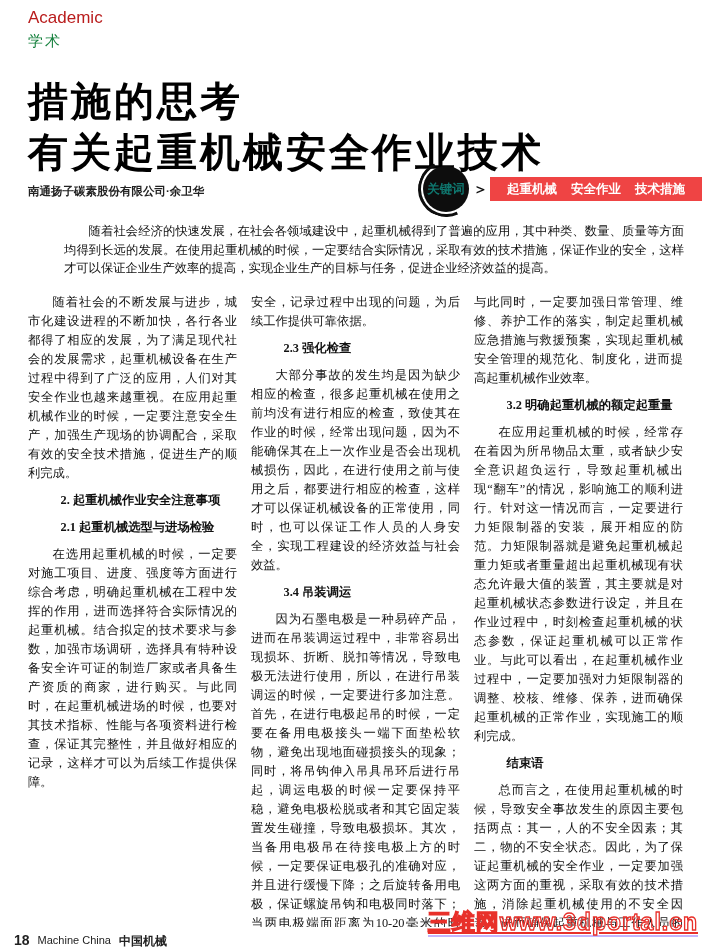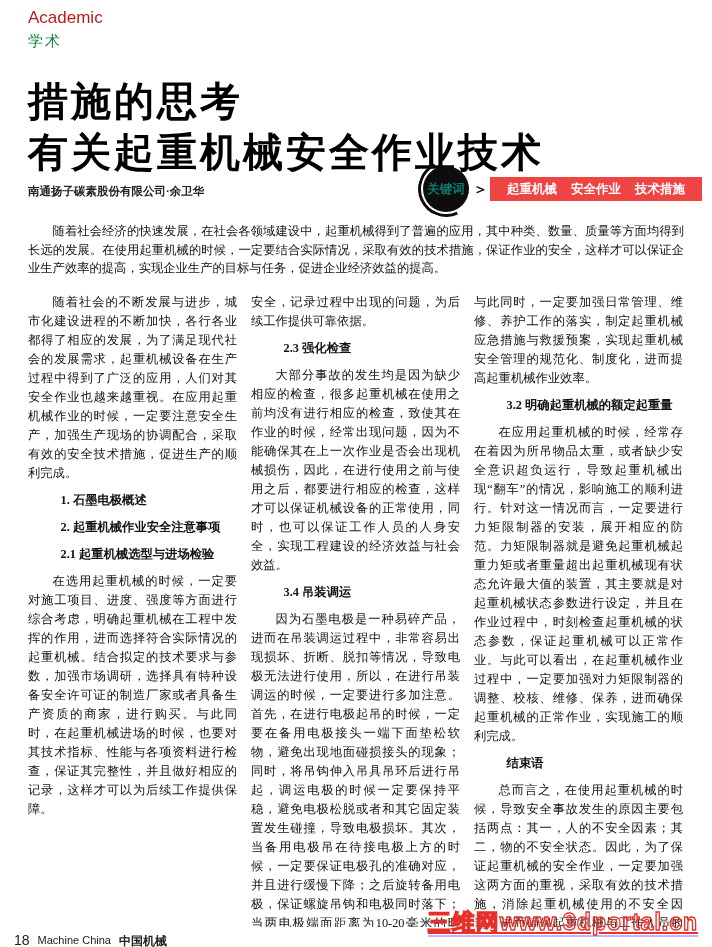--- a/index.html
+++ b/index.html
@@ -50,37 +50,37 @@
     padding:0 10px; font-family:"Liberation Sans", sans-serif; font-weight:bold; font-size:12.5px;
   }
   .kw-bar .kw { margin:0 7px; white-space:nowrap; }
   
   .abstract {
     position:absolute; top:222px; left:28px; width:656px;
     font-family:"Liberation Sans", sans-serif; font-size:12.3px; line-height:18.5px;
     text-align:justify; color:#111;
   }
   .abstract .abs-label { display:block; }
-  .abstract .abs-text { display:block; text-indent:2em; }
+  .abstract .abs-text { display:block; text-indent:2em;margin-left:36px; }
   
   .columns {
     position:absolute; top:293px; left:28px; width:656px; height:634px;
     display:flex; gap:14px;
   }
   .col { width:209px; overflow:hidden; font-size:12.3px; line-height:19px; color:#111; }
   .col .para { text-indent:2em; text-align:justify; margin:0; }
   .col .para.no-indent { text-indent:0; }
   .col .heading { text-indent:2em; font-weight:bold; margin:8px; }
   
   .footer {
     position:absolute; bottom:-7px; left:14px; height:22px;
     display:flex; align-items:flex-start; gap:8px;
     font-family:"Liberation Sans", sans-serif; color:#222;
   }
-  .footer .page-num { font-weight:400; font-size:14px; }
+  .footer .page-num { font-weight:700; font-size:14px; }
   .footer .journal-en { font-size:11px; padding-top:2px; }
   .footer .journal-zh { font-weight:bold; font-size:12px; padding-top:1px; }
   .watermark {
     position:absolute; bottom:10px; right:14px;
     font-family:"Liberation Sans", sans-serif; font-weight:900; font-size:23px;
     letter-spacing:1px; color:rgba(255,255,255,0.05);
     -webkit-text-stroke:1.3px #e8302a; text-stroke:1.3px #e8302a;
     border-bottom:2px solid #c4b5fd; line-height:1.1;text-decoration:underline;
   }
 </style>
@@ -109,21 +109,20 @@
       </div>
   </div>
 
   <div class="abstract">
     <span class="abs-text">随着社会经济的快速发展，在社会各领域建设中，起重机械得到了普遍的应用，其中种类、数量、质量等方面均得到长远的发展。在使用起重机械的时候，一定要结合实际情况，采取有效的技术措施，保证作业的安全，这样才可以保证企业生产效率的提高，实现企业生产的目标与任务，促进企业经济效益的提高。</span>
   </div>
 
   <div class="columns">
     <div class="col">
         <div class="para">随着社会的不断发展与进步，城市化建设进程的不断加快，各行各业都得了相应的发展，为了满足现代社会的发展需求，起重机械设备在生产过程中得到了广泛的应用，人们对其安全作业也越来越重视。在应用起重机械作业的时候，一定要注意安全生产，加强生产现场的协调配合，采取有效的安全技术措施，促进生产的顺利完成。</div>
-        <div class="heading">1. 石墨电极概述</div>
         <div class="heading">2. 起重机械作业安全注意事项</div>
         <div class="heading">2.1 起重机械选型与进场检验</div>
         <div class="para">在选用起重机械的时候，一定要对施工项目、进度、强度等方面进行综合考虑，明确起重机械在工程中发挥的作用，进而选择符合实际情况的起重机械。结合拟定的技术要求与参数，加强市场调研，选择具有特种设备安全许可证的制造厂家或者具备生产资质的商家，进行购买。与此同时，在起重机械进场的时候，也要对其技术指标、性能与各项资料进行检查，保证其完整性，并且做好相应的记录，这样才可以为后续工作提供保障。</div>
       </div>
     <div class="col">
         <div class="para no-indent">安全，记录过程中出现的问题，为后续工作提供可靠依据。</div>
         <div class="heading">2.3 强化检查</div>
         <div class="para">大部分事故的发生均是因为缺少相应的检查，很多起重机械在使用之前均没有进行相应的检查，致使其在作业的时候，经常出现问题，因为不能确保其在上一次作业是否会出现机械损伤，因此，在进行使用之前与使用之后，都要进行相应的检查，这样才可以保证机械设备的正常使用，同时，也可以保证工作人员的人身安全，实现工程建设的经济效益与社会效益。</div>
         <div class="heading">3.4 吊装调运</div>
         <div class="para">因为石墨电极是一种易碎产品，进而在吊装调运过程中，非常容易出现损坏、折断、脱扣等情况，导致电极无法进行使用，所以，在进行吊装调运的时候，一定要进行多加注意。首先，在进行电极起吊的时候，一定要在备用电极接头一端下面垫松软物，避免出现地面碰损接头的现象；同时，将吊钩伸入吊具吊环后进行吊起，调运电极的时候一定要保持平稳，避免电极松脱或者和其它固定装置发生碰撞，导致电极损坏。其次，当备用电极吊在待接电极上方的时候，一定要保证电极孔的准确对应，并且进行缓慢下降；之后旋转备用电极，保证螺旋吊钩和电极同时落下；当两电极端面距离为10-20毫米的时候，对电极两端面与接头裸露部分进行清理；在完全下放电极的时候，不要太过猛烈，避免出现碰撞，损坏电极。</div>

